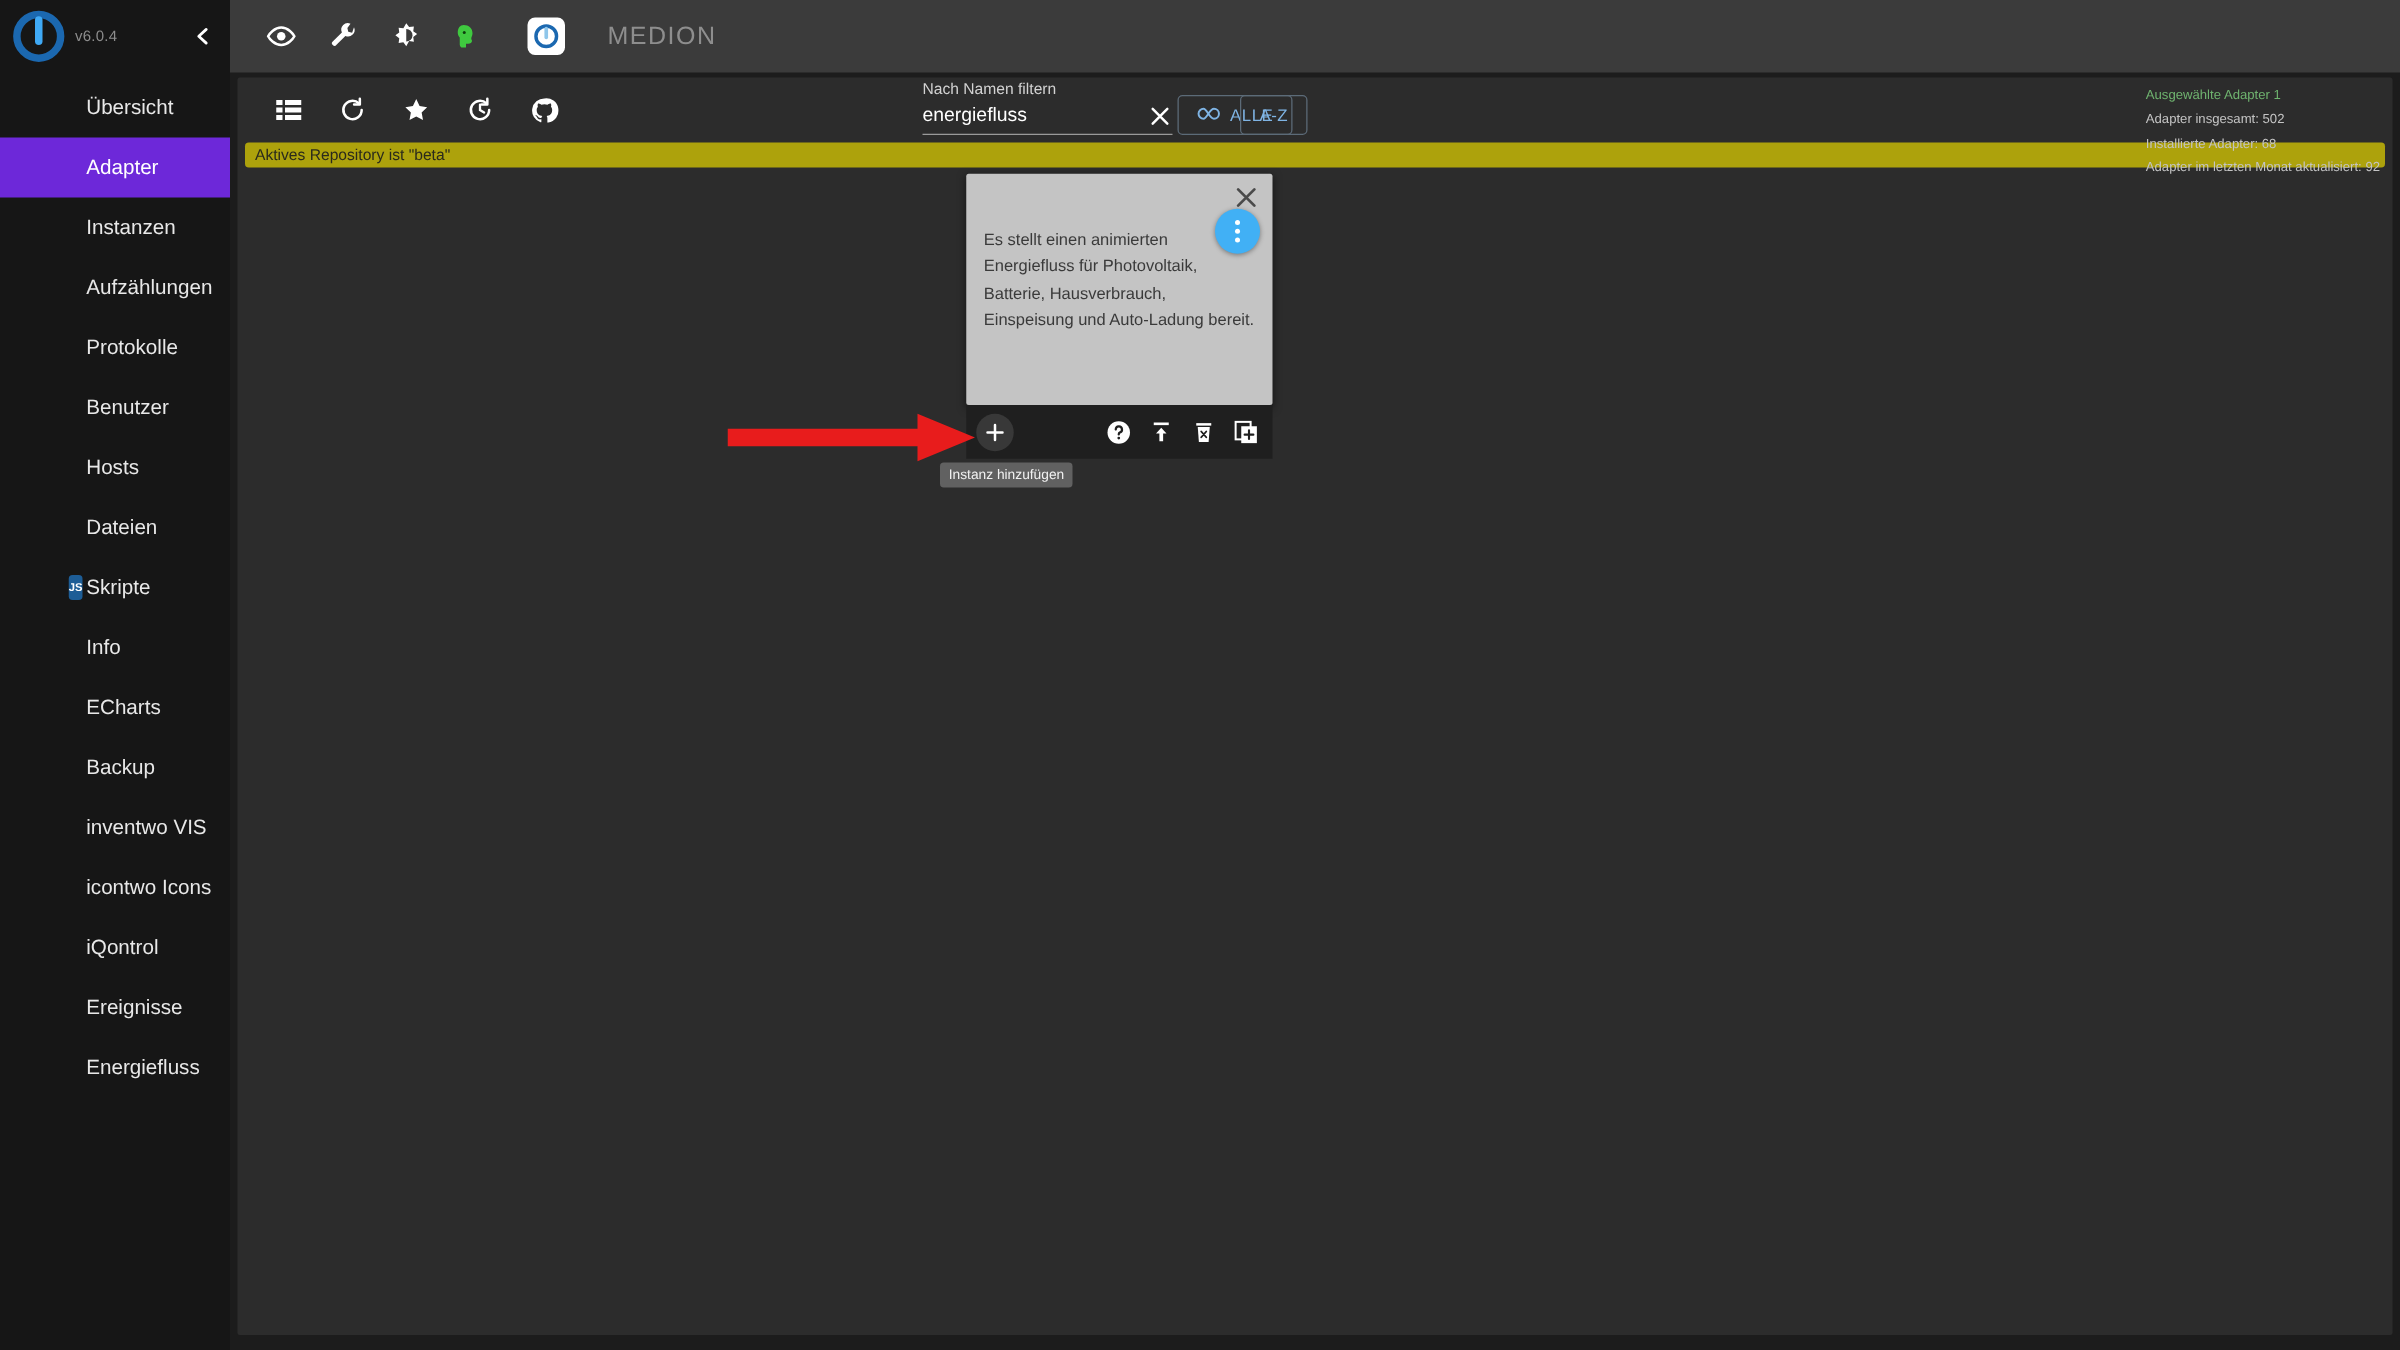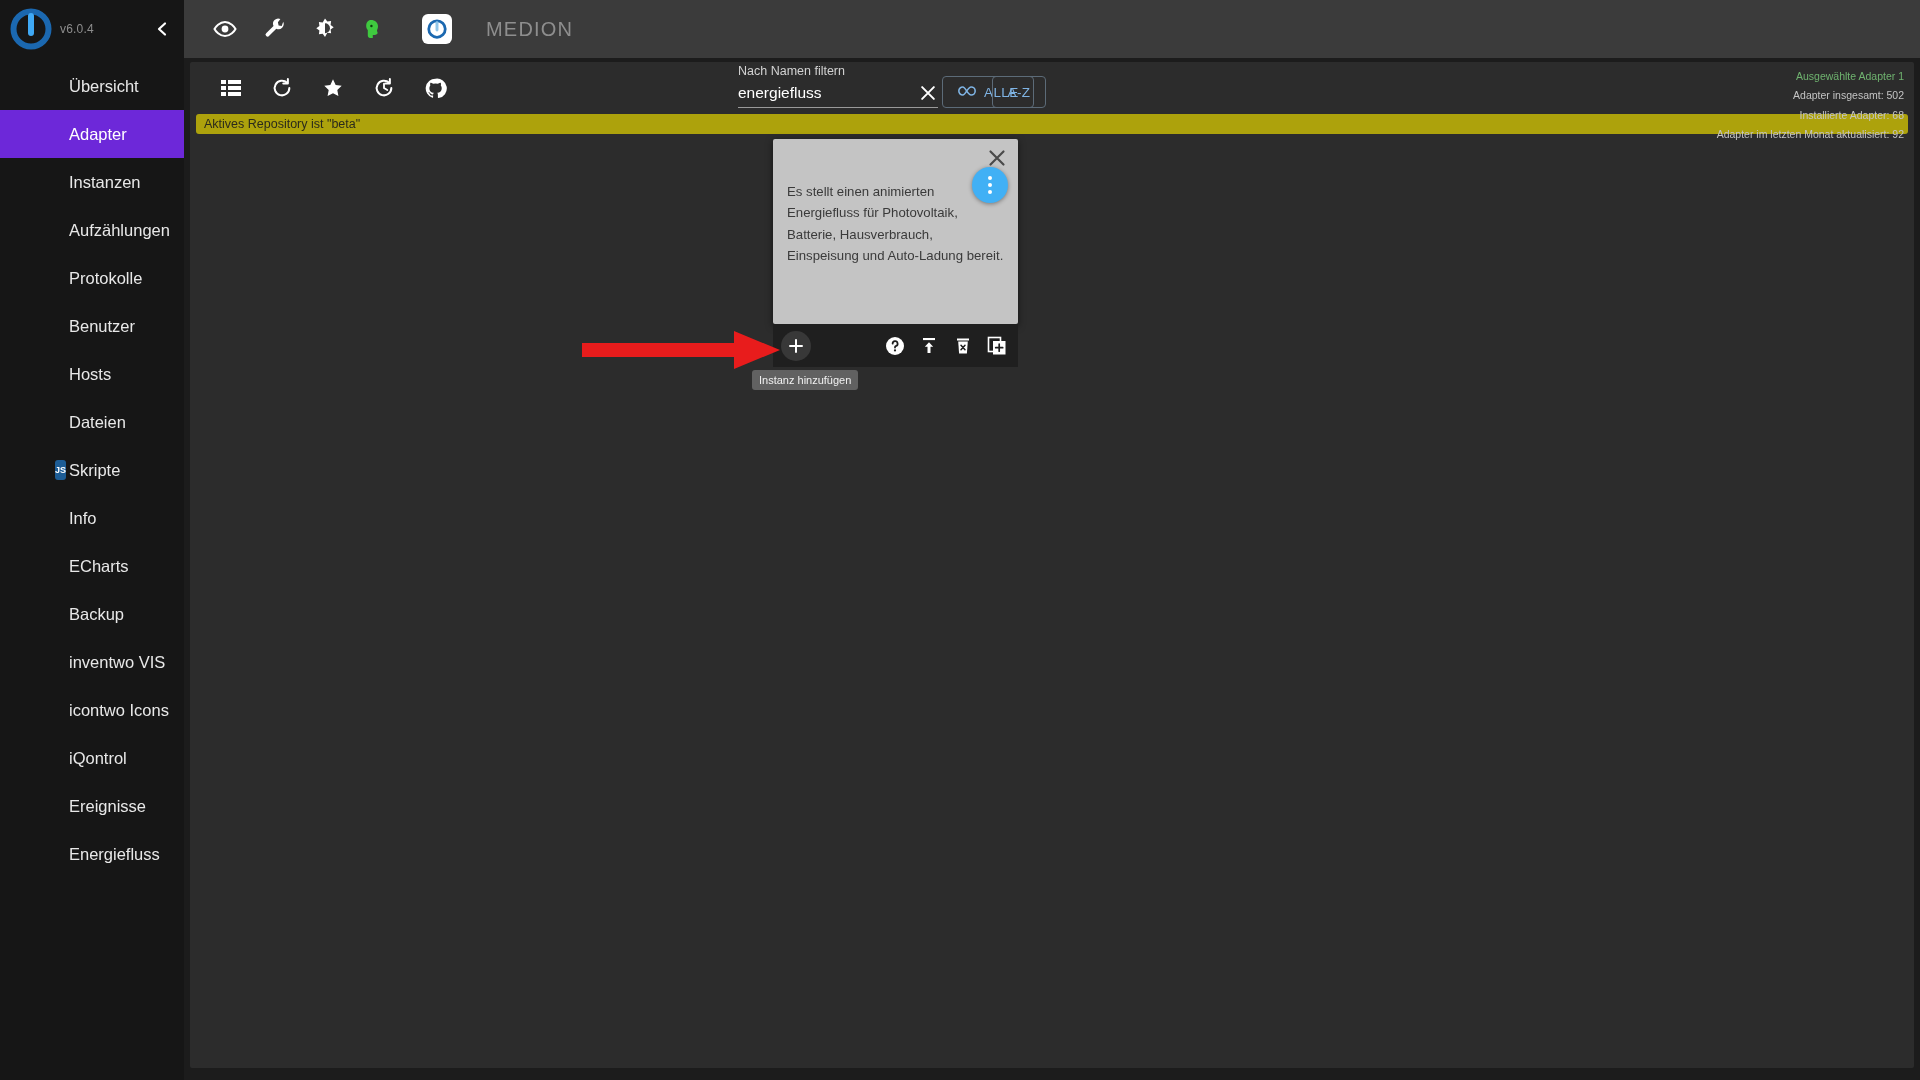--- a/index.html
+++ b/index.html
@@ -109,21 +109,21 @@
     font-size: 13.5px; letter-spacing: .4px;
     display: inline-flex; align-items: center; justify-content: center; gap: 7px;
     padding: 0 14px; cursor: pointer;
     font-family: "Liberation Sans", sans-serif;
   }
   .btn-alle { position: absolute; left: 752px; top: 14px; }
   .btn-az   { position: absolute; left: 802px; top: 14px; width: 54px; padding: 0; }
 
   .stats {
     position: absolute; right: 10px; top: 5px;
-    text-align: right; line-height: 1.85;
+    text-align: left; line-height: 1.85;
   }
   .stats div { font-size: 10.5px; color: #c4c4c4; white-space: nowrap; }
   .stats div.hl { color: #6fb36f; }
 
   .banner {
     margin: 0 6px; height: 20px;
     background: #ada20c;
     border-radius: 3px;
     display: flex; align-items: center;
     padding-left: 8px;

